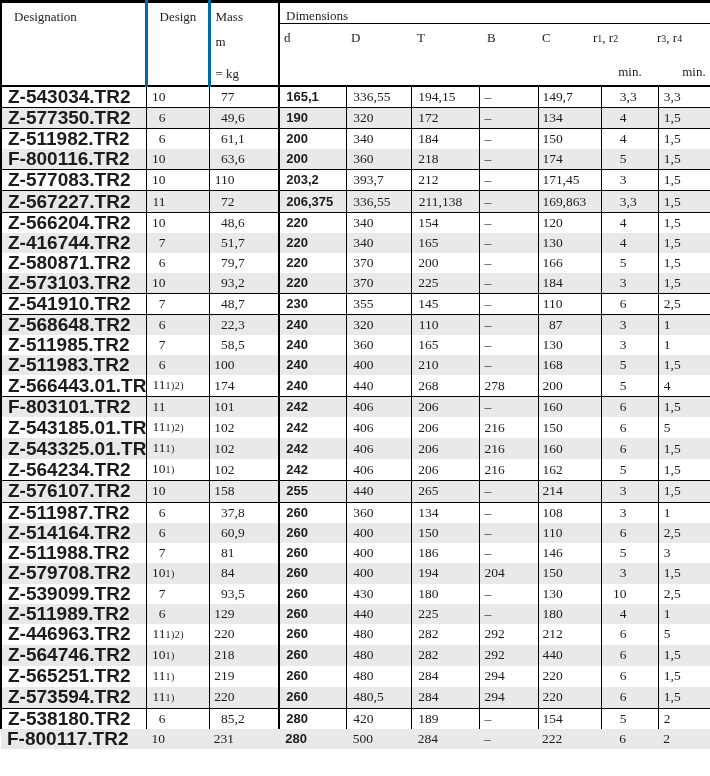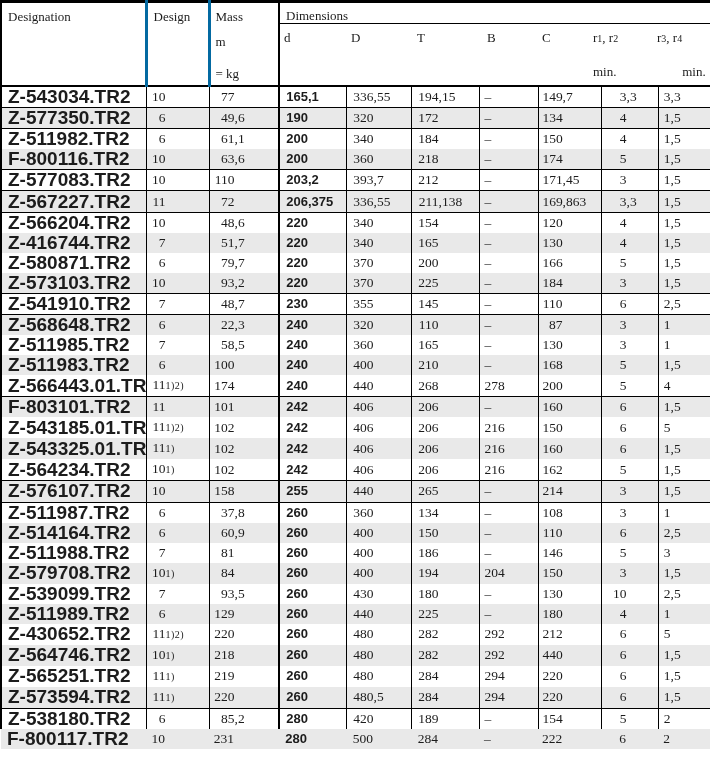--- a/index.html
+++ b/index.html
@@ -31,34 +31,34 @@
   .c-mass .int{width:21px;}
   .c-d .int{width:24px;}
   .c-D .int{width:21px;}
   .c-T .int{width:21px;}
   .c-B .int{width:19px;}
   .c-C .int{width:20px;}
   .c-r12 .int{width:17px;}
   .c-r34 .int{width:8px;}
   .sup{font-size:10px;letter-spacing:0.5px;}
   
-  .h-pad{padding:6px 0 0 6px;}
+  .h-pad{padding:6px 0 0 12px;}
   .mass-box{display:flex;flex-direction:column;padding-left:5px;}
   .mass-box .l1{margin-top:6px;}
   .mass-box .l2{margin-top:9px;}
   .mass-box .l3{margin-top:16px;}
   .dim-title{height:21px;padding:5px 0 0 6px;border-bottom:1px solid #000;box-sizing:border-box;}
   .dim-cols{display:flex;align-items:stretch;height:58px;}
   .dim-col{box-sizing:border-box;padding-top:6px;}
   .dc-d{width:65px;padding-left:4px;}
   .dc-D{width:65px;padding-left:6px;}
   .dc-T{width:68px;padding-left:7px;}
   .dc-B{width:59px;padding-left:9px;}
   .dc-C{width:56px;padding-left:5px;}
-  .dc-r12{width:64px;display:flex;flex-direction:column;}
+  .dc-r12{width:64px;display:flex;flex-direction:row;}
   .dc-r34{width:53px;display:flex;flex-direction:row;}
   .min-lbl{margin-top:auto;margin-bottom:2px;}
   .s{font-size:10px;}
 </style>
 </head>
 <body>
 
 <table>
   <colgroup>
     <col style="width:145px">
@@ -414,21 +414,21 @@
         <td class="c-mass"><span class="int">129</span></td>
         <td class="c-d"><span class="int">260</span></td>
         <td class="c-D"><span class="int">440</span></td>
         <td class="c-T"><span class="int">225</span></td>
         <td class="c-B">–</td>
         <td class="c-C"><span class="int">180</span></td>
         <td class="c-r12"><span class="int">4</span></td>
         <td class="c-r34"><span class="int">1</span></td>
       </tr>
       <tr>
-        <td class="c-name">Z-430652.TR2</td>
+        <td class="c-name">Z-446963.TR2</td>
         <td class="c-design"><span class="int">11</span><span class="sup">1)2)</span></td>
         <td class="c-mass"><span class="int">220</span></td>
         <td class="c-d"><span class="int">260</span></td>
         <td class="c-D"><span class="int">480</span></td>
         <td class="c-T"><span class="int">282</span></td>
         <td class="c-B"><span class="int">292</span></td>
         <td class="c-C"><span class="int">212</span></td>
         <td class="c-r12"><span class="int">6</span></td>
         <td class="c-r34"><span class="int">5</span></td>
       </tr>

